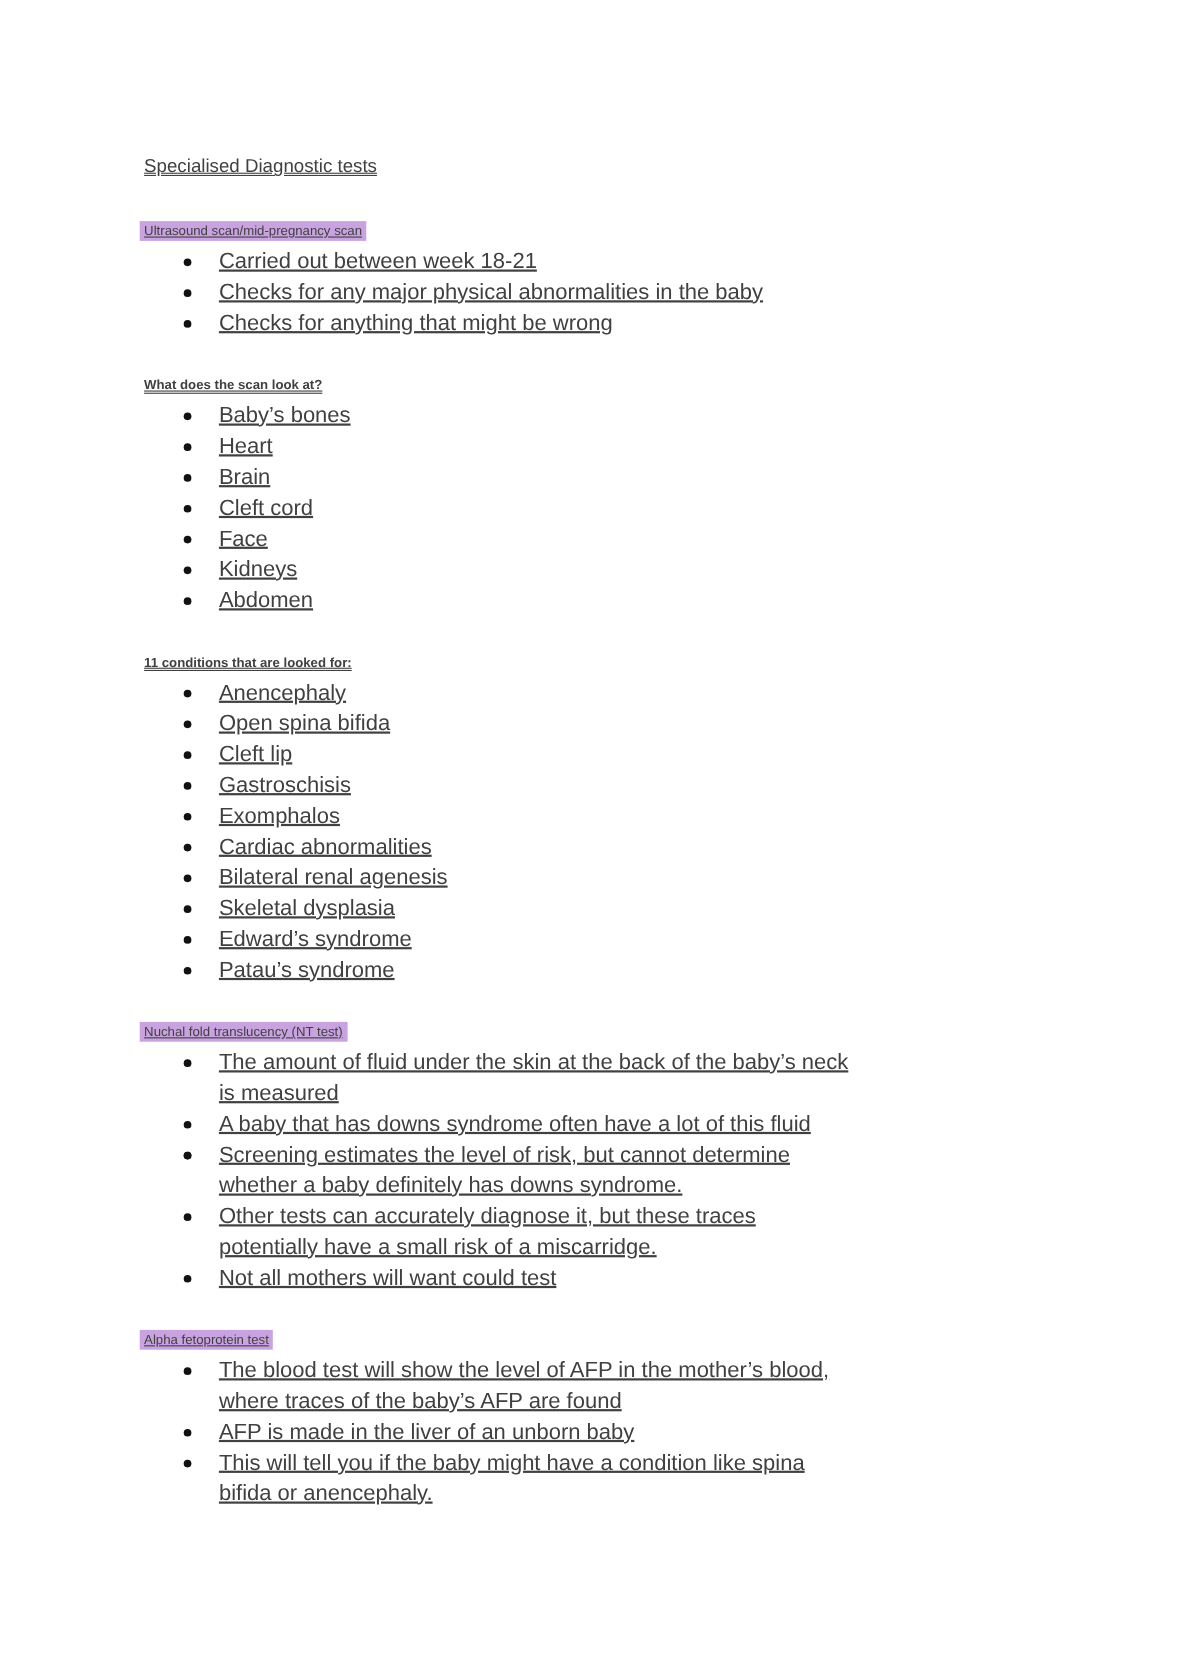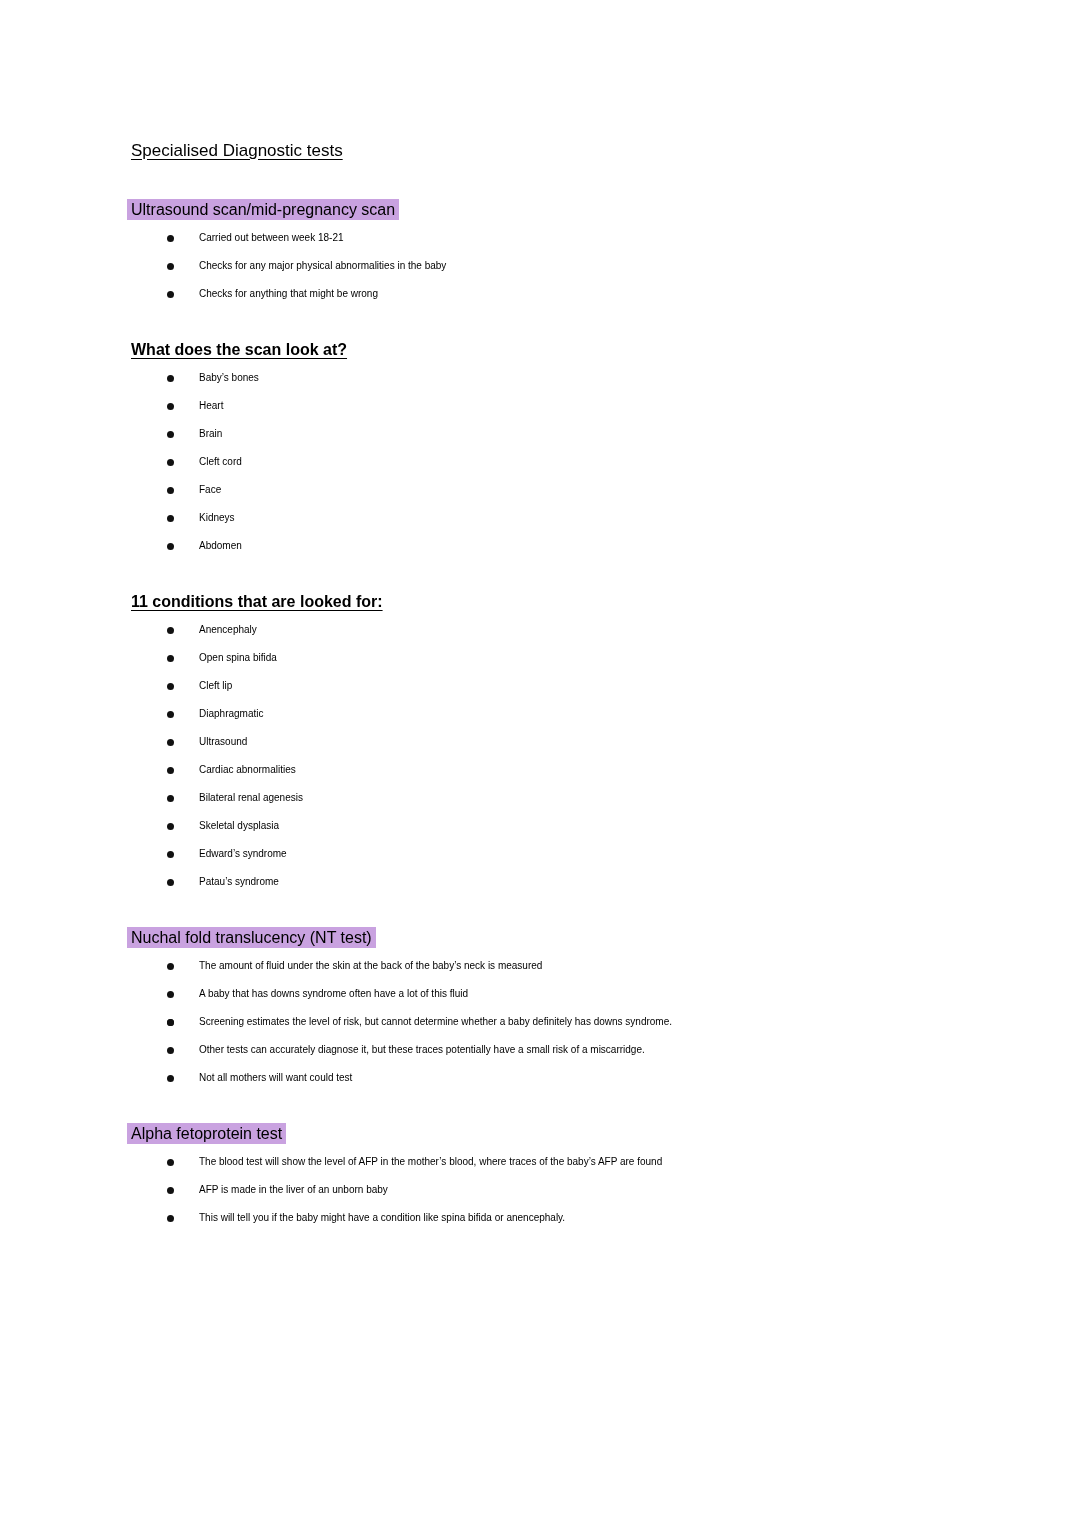--- a/index.html
+++ b/index.html
@@ -8,36 +8,37 @@
     background: #ffffff;
   }
   .page {
     position: relative;
     width: 912px;
     height: 1525px;
     background: #ffffff;
     box-sizing: border-box;
     padding: 137px 131px 0 131px;
     font-family: "Liberation Sans", "DejaVu Sans", sans-serif;
-    color: #000000;
+    color: #404040;
     overflow: hidden;
+    text-decoration: underline;
   }
   .doc-title {
     font-size: 17px;
     font-weight: 400;
     line-height: 28px;
     margin: 0 0 31px 0;
     text-decoration: underline;
     text-underline-offset: 3px;
   }
   .doc-section {
     margin: 0 0 28px 0;
   }
   .heading {
-    font-size: 16px;
+    font-size: 12px;
     line-height: 28px;
     margin: 0;
   }
   .heading .highlight {
     background: var(--hl, #c9a2e0);
     padding: 2px 4px;
     margin-left: -4px;
     font-weight: 400;
   }
   .heading .bold-underline {
@@ -46,21 +47,21 @@
     text-underline-offset: 3px;
   }
   ul.bullets {
     list-style: none;
     margin: 0;
     padding: 0;
   }
   ul.bullets li {
     position: relative;
     padding-left: 68px;
-    font-size: 10px;
+    font-size: 20px;
     line-height: 28px;
   }
   ul.bullets .dot {
     position: absolute;
     left: 36px;
     top: 11px;
     width: 7px;
     height: 7px;
     border-radius: 50%;
     background: #111111;
@@ -91,22 +92,22 @@
           <li><span class="dot"></span><span class="li-text">Kidneys</span></li>
           <li><span class="dot"></span><span class="li-text">Abdomen</span></li>
         </ul>
       </section>
       <section class="doc-section">
         <div class="heading"><span class="bold-underline">11 conditions that are looked for:</span></div>
         <ul class="bullets">
           <li><span class="dot"></span><span class="li-text">Anencephaly</span></li>
           <li><span class="dot"></span><span class="li-text">Open spina bifida</span></li>
           <li><span class="dot"></span><span class="li-text">Cleft lip</span></li>
-          <li><span class="dot"></span><span class="li-text">Diaphragmatic</span></li>
-          <li><span class="dot"></span><span class="li-text">Ultrasound</span></li>
+          <li><span class="dot"></span><span class="li-text">Gastroschisis</span></li>
+          <li><span class="dot"></span><span class="li-text">Exomphalos</span></li>
           <li><span class="dot"></span><span class="li-text">Cardiac abnormalities</span></li>
           <li><span class="dot"></span><span class="li-text">Bilateral renal agenesis</span></li>
           <li><span class="dot"></span><span class="li-text">Skeletal dysplasia</span></li>
           <li><span class="dot"></span><span class="li-text">Edward’s syndrome</span></li>
           <li><span class="dot"></span><span class="li-text">Patau’s syndrome</span></li>
         </ul>
       </section>
       <section class="doc-section">
         <div class="heading"><span class="highlight">Nuchal fold translucency (NT test)</span></div>
         <ul class="bullets">

